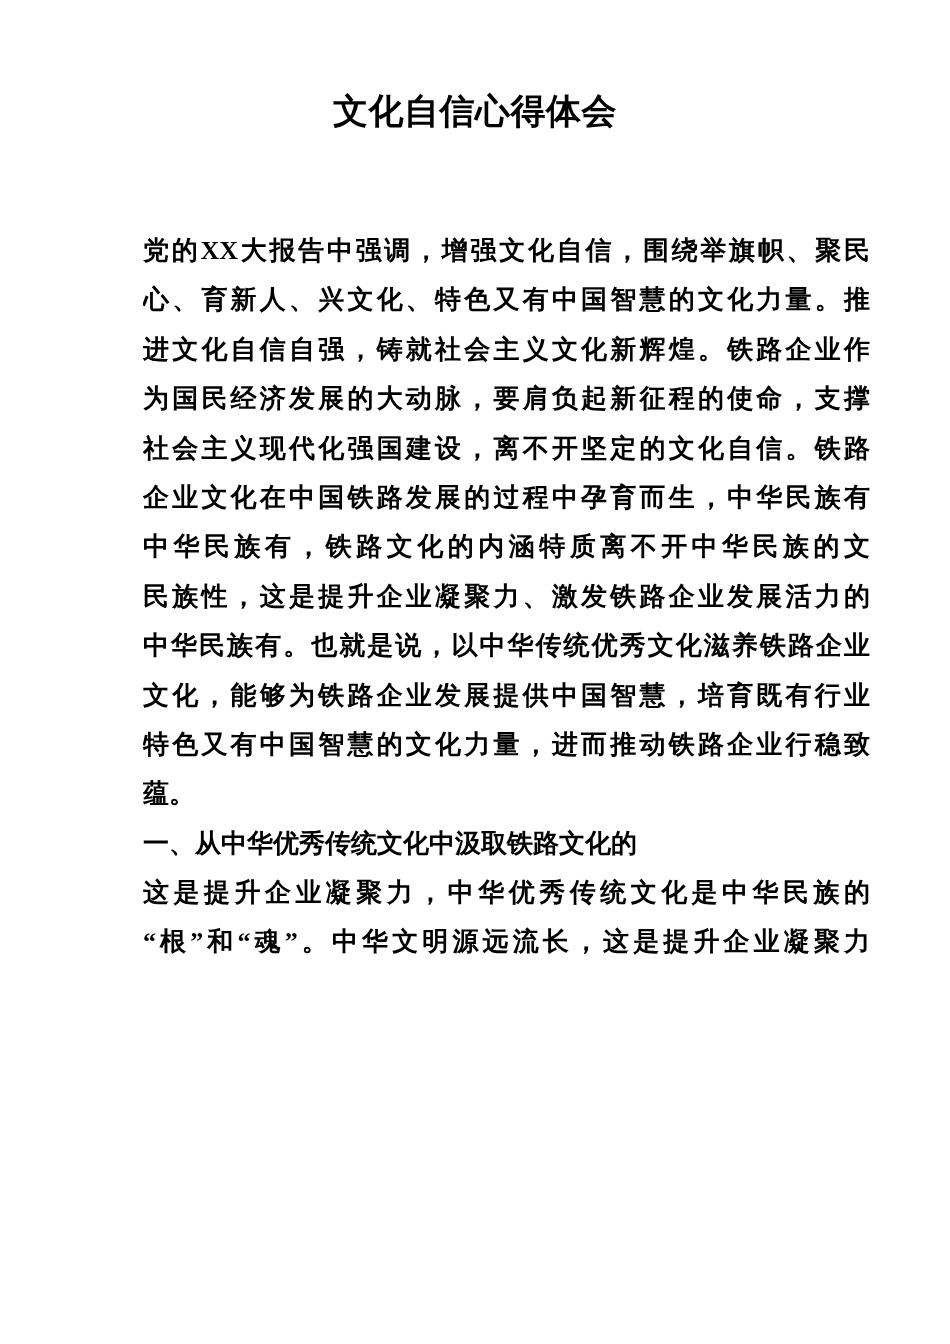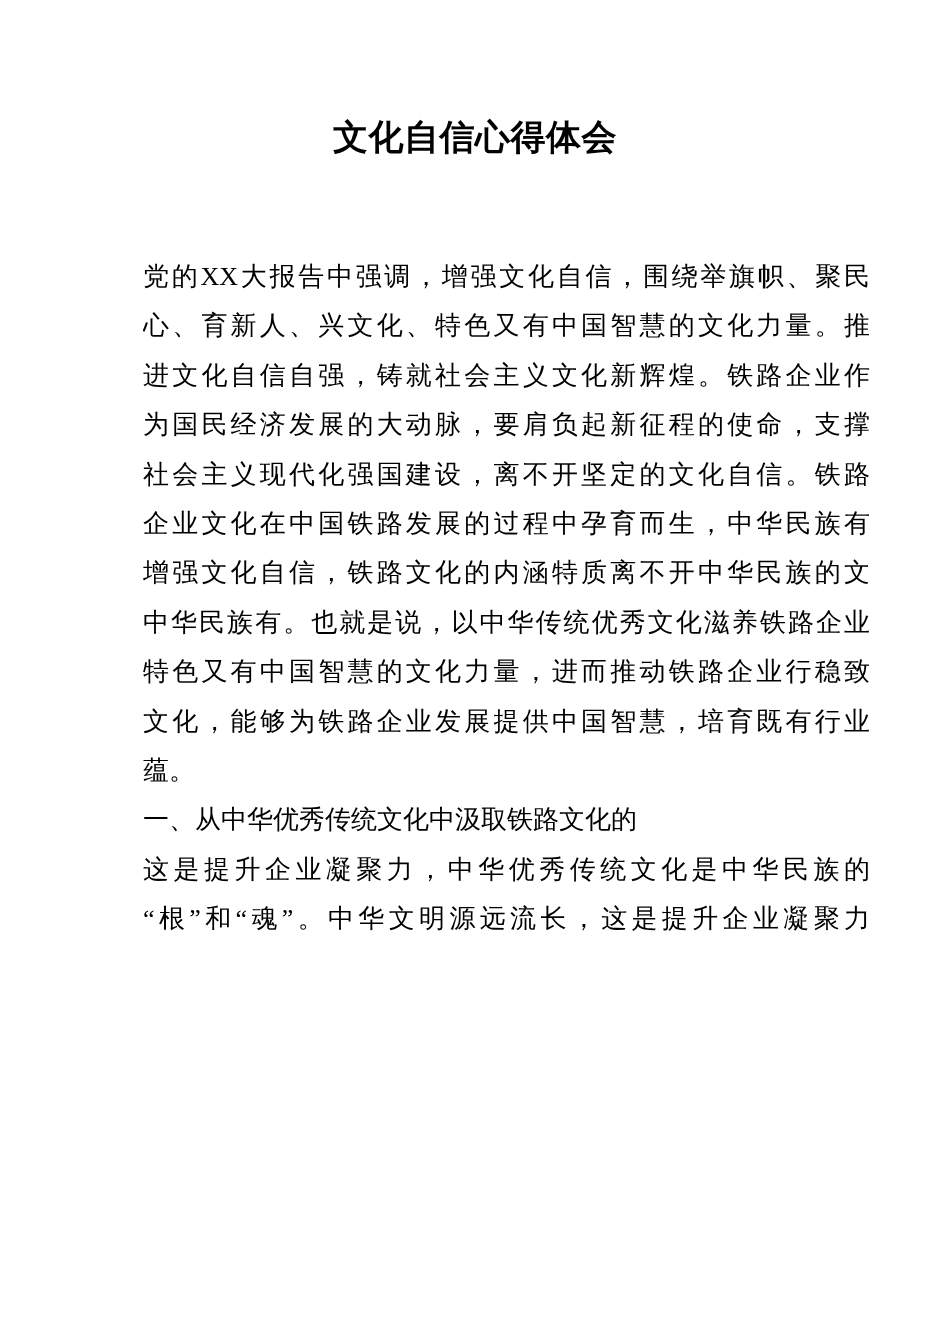--- a/index.html
+++ b/index.html
@@ -12,29 +12,30 @@
     width: 950px;
     height: 1344px;
     box-sizing: border-box;
     background: #ffffff;
     color: #000000;
     font-family: "Liberation Serif", serif;
     overflow: hidden;
   }
   .doc-title {
     margin: 0;
-    padding-top: 112px;
+    padding-top: 86px;
     text-align: center;
     font-size: 35px;
     line-height: 52px;
     font-weight: bold;
     letter-spacing: 0.5px;
   }
   .doc-body {
     margin: 88px 80px 0 143px;
+    font-weight: bold;
   }
   .line {
     font-size: 26px;
     line-height: 49.4px;
     height: 49.4px;
     white-space: normal;
     overflow: hidden;
   }
   .line.j {
     text-align: justify;
@@ -50,22 +51,23 @@
 
 <div class="page">
   <h1 class="doc-title">文化自信心得体会</h1>
   <div class="doc-body">
     <div class="line j">党的XX大报告中强调，增强文化自信，围绕举旗帜、聚民</div>
     <div class="line j">心、育新人、兴文化、特色又有中国智慧的文化力量。推</div>
     <div class="line j">进文化自信自强，铸就社会主义文化新辉煌。铁路企业作</div>
     <div class="line j">为国民经济发展的大动脉，要肩负起新征程的使命，支撑</div>
     <div class="line j">社会主义现代化强国建设，离不开坚定的文化自信。铁路</div>
     <div class="line j">企业文化在中国铁路发展的过程中孕育而生，中华民族有</div>
-    <div class="line j">增强文化自信，铁路文化的内涵特质离不开中华民族的文</div>
+    <div class="line j">中华民族有，铁路文化的内涵特质离不开中华民族的文</div>
+    <div class="line j">民族性，这是提升企业凝聚力、激发铁路企业发展活力的</div>
     <div class="line j">中华民族有。也就是说，以中华传统优秀文化滋养铁路企业</div>
+    <div class="line j">文化，能够为铁路企业发展提供中国智慧，培育既有行业</div>
     <div class="line j">特色又有中国智慧的文化力量，进而推动铁路企业行稳致</div>
-    <div class="line j">文化，能够为铁路企业发展提供中国智慧，培育既有行业</div>
     <div class="line p">蕴。</div>
     <div class="line p">一、从中华优秀传统文化中汲取铁路文化的</div>
     <div class="line j">这是提升企业凝聚力，中华优秀传统文化是中华民族的</div>
     <div class="line j">“根”和“魂”。中华文明源远流长，这是提升企业凝聚力</div>
   </div>
 </div>
 
 </body></html>

